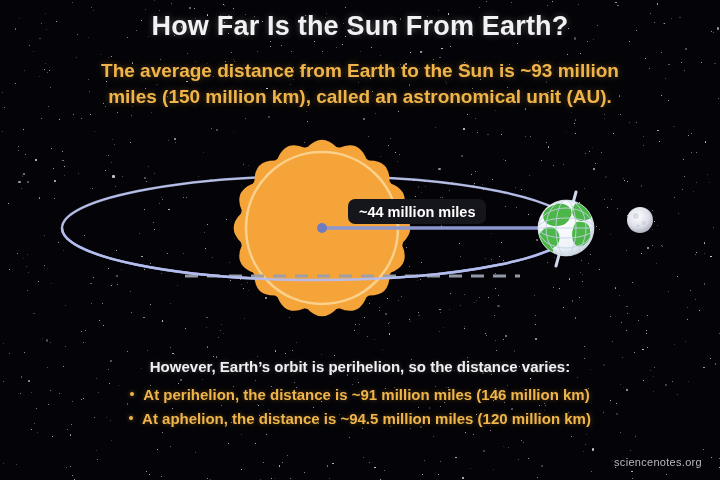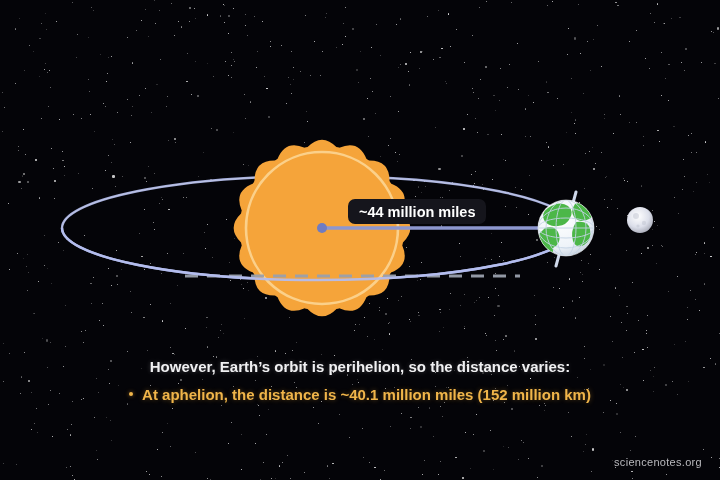--- a/index.html
+++ b/index.html
@@ -1020,29 +1020,38 @@
     <circle cx="566" cy="228" r="28" fill="none" stroke="#ffffff" stroke-width="1" opacity=".55"></circle>
 
     <circle cx="640" cy="220" r="13" fill="url(#moonGrad)"></circle>
     <g fill="#c3c7d3" opacity=".55">
       <circle cx="636" cy="216" r="3"></circle>
       <circle cx="644" cy="223" r="2.2"></circle>
       <circle cx="638" cy="226" r="1.6"></circle>
     </g>
   </svg>
 
-
+  <div id="title">How Far Is the Sun From Earth?</div>
+
+  <div id="subtitle">
+    <span class="ln">The average distance from Earth to the Sun is ~93 million</span>
+    <span class="ln">miles (150 million km), called an astronomical unit (AU).</span>
+  </div>
 
   <div id="distance-label">
     <span>~44 million miles</span>
   </div>
 
   <div id="however">However, Earth’s orbit is perihelion, so the distance varies:</div>
 
   <div id="bullets">
     <div class="bullet-row">
       <span class="bullet-dot"></span>
-      <span>At aphelion, the distance is ~40.1 million miles (152 million km)</span>
+      <span>At perihelion, the distance is ~91 million miles (146 million km)</span>
+    </div>
+    <div class="bullet-row">
+      <span class="bullet-dot"></span>
+      <span>At aphelion, the distance is ~94.5 million miles (120 million km)</span>
     </div>
   </div>
 
   <div id="watermark">sciencenotes.org</div>
 </div>
 
 </body></html>

